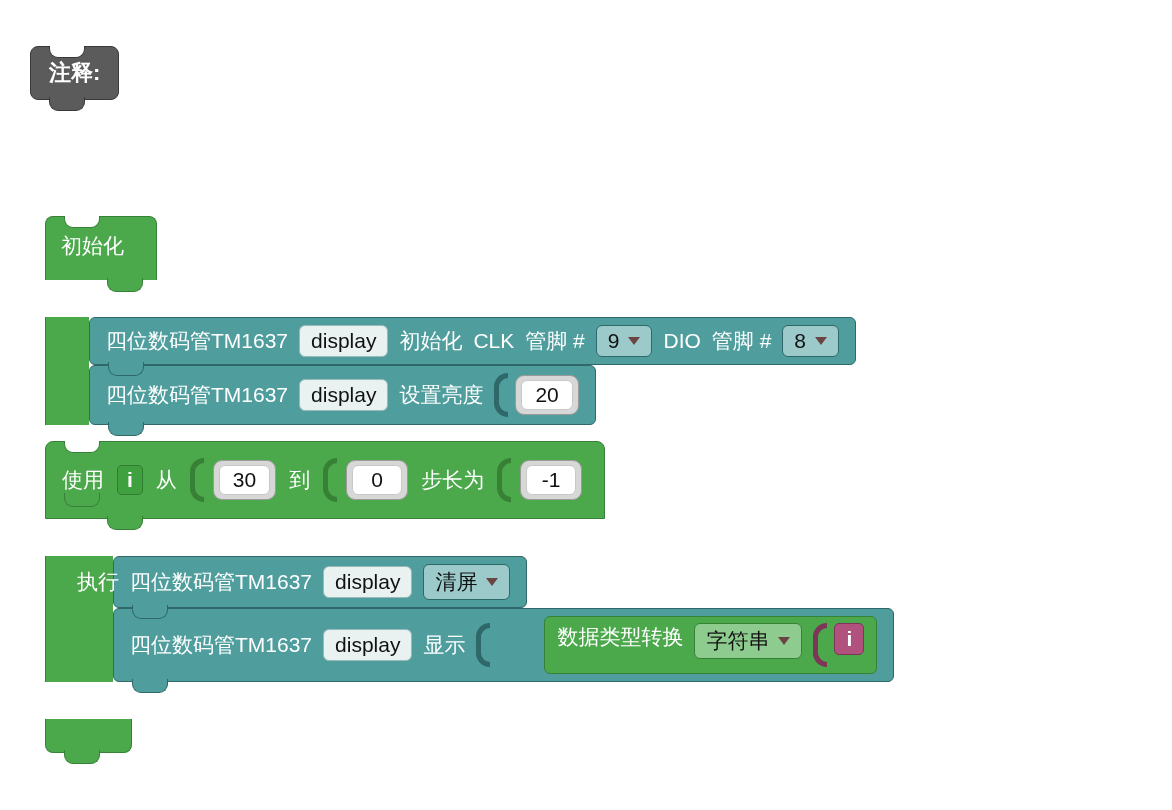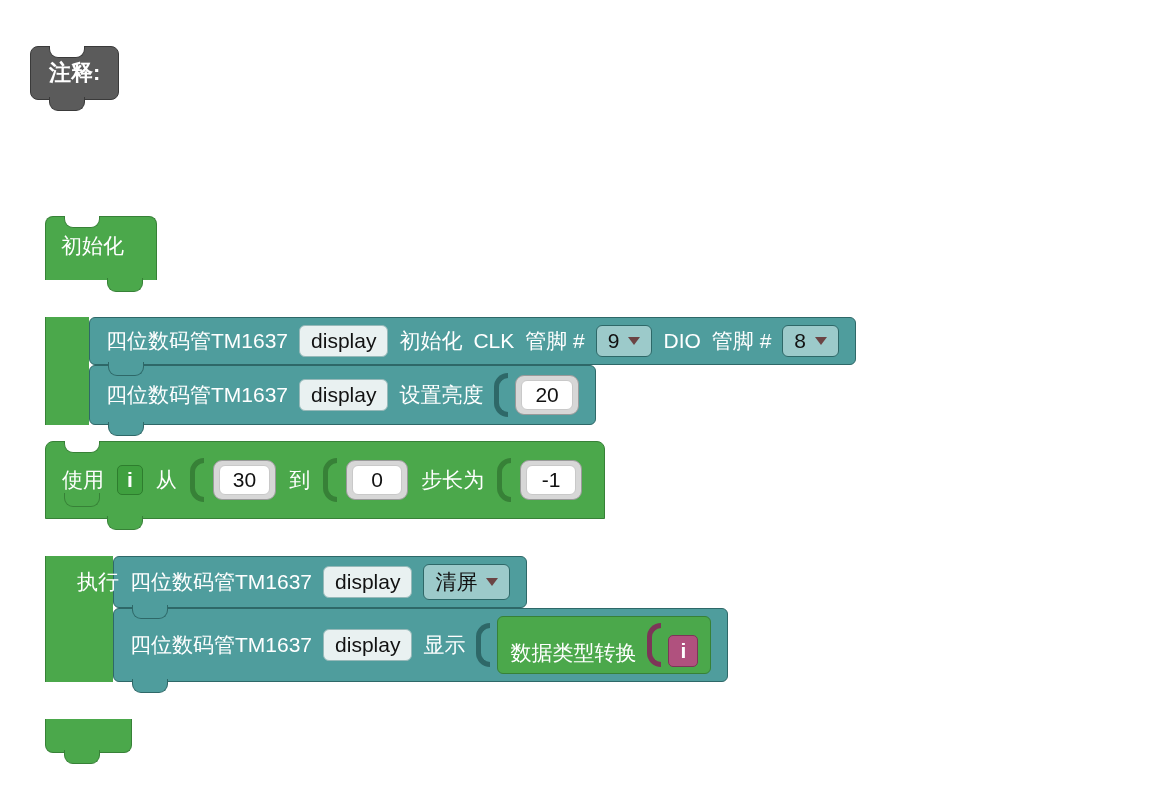--- a/index.html
+++ b/index.html
@@ -114,23 +114,23 @@
   .socket-magenta{border-color:var(--magenta-dark);}
 
   .chip{
     border-radius:5px;color:#fff;font-weight:700;font-size:21px;
     padding:2px 9px;white-space:nowrap;
   }
   .chip-green{background:var(--green-chip);border:1px solid #2e7d2e;}
   .chip-magenta{background:var(--magenta);border:1px solid var(--magenta-dark);padding:3px 11px;}
 
   .inline-green{
-    display:flex;align-items:flex-end;gap:11px;
+    display:flex;align-items:flex-start;gap:11px;
     background:var(--green);border:1px solid var(--green-dark);
-    border-radius:6px;padding:6px 12px;
+    border-radius:6px;padding:6px 12px;margin-left:47px;
   }
 </style>
 </head>
 <body>
 
 <div class="canvas">
 
   <div class="comment-block abs" style="left:30px;top:46px;">
     <span class="notch-top" style="border-color:var(--gray-dark);"></span>
     <span class="lbl bold" style="font-size:22px;">注释:</span>
@@ -217,20 +217,24 @@
           </span>
           <span class="tab tab-teal"></span>
         </div>
         <div class="row">
           <span class="lbl">四位数码管TM1637</span>
           <span class="varfld">display</span>
           <span class="lbl">显示</span>
           <span class="socket"></span>
           <span class="inline-green">
             <span class="lbl">数据类型转换</span>
+            <span class="dd dd-green">
+              <span>字符串</span>
+              <span class="arrow"></span>
+            </span>
             <span class="socket socket-magenta"></span>
             <span class="chip chip-magenta">i</span>
           </span>
           <span class="tab tab-teal"></span>
         </div>
       </div>
     </div>
     <div class="footer" style="width:85px;">
       <span class="tab tab-green"></span>
     </div>

